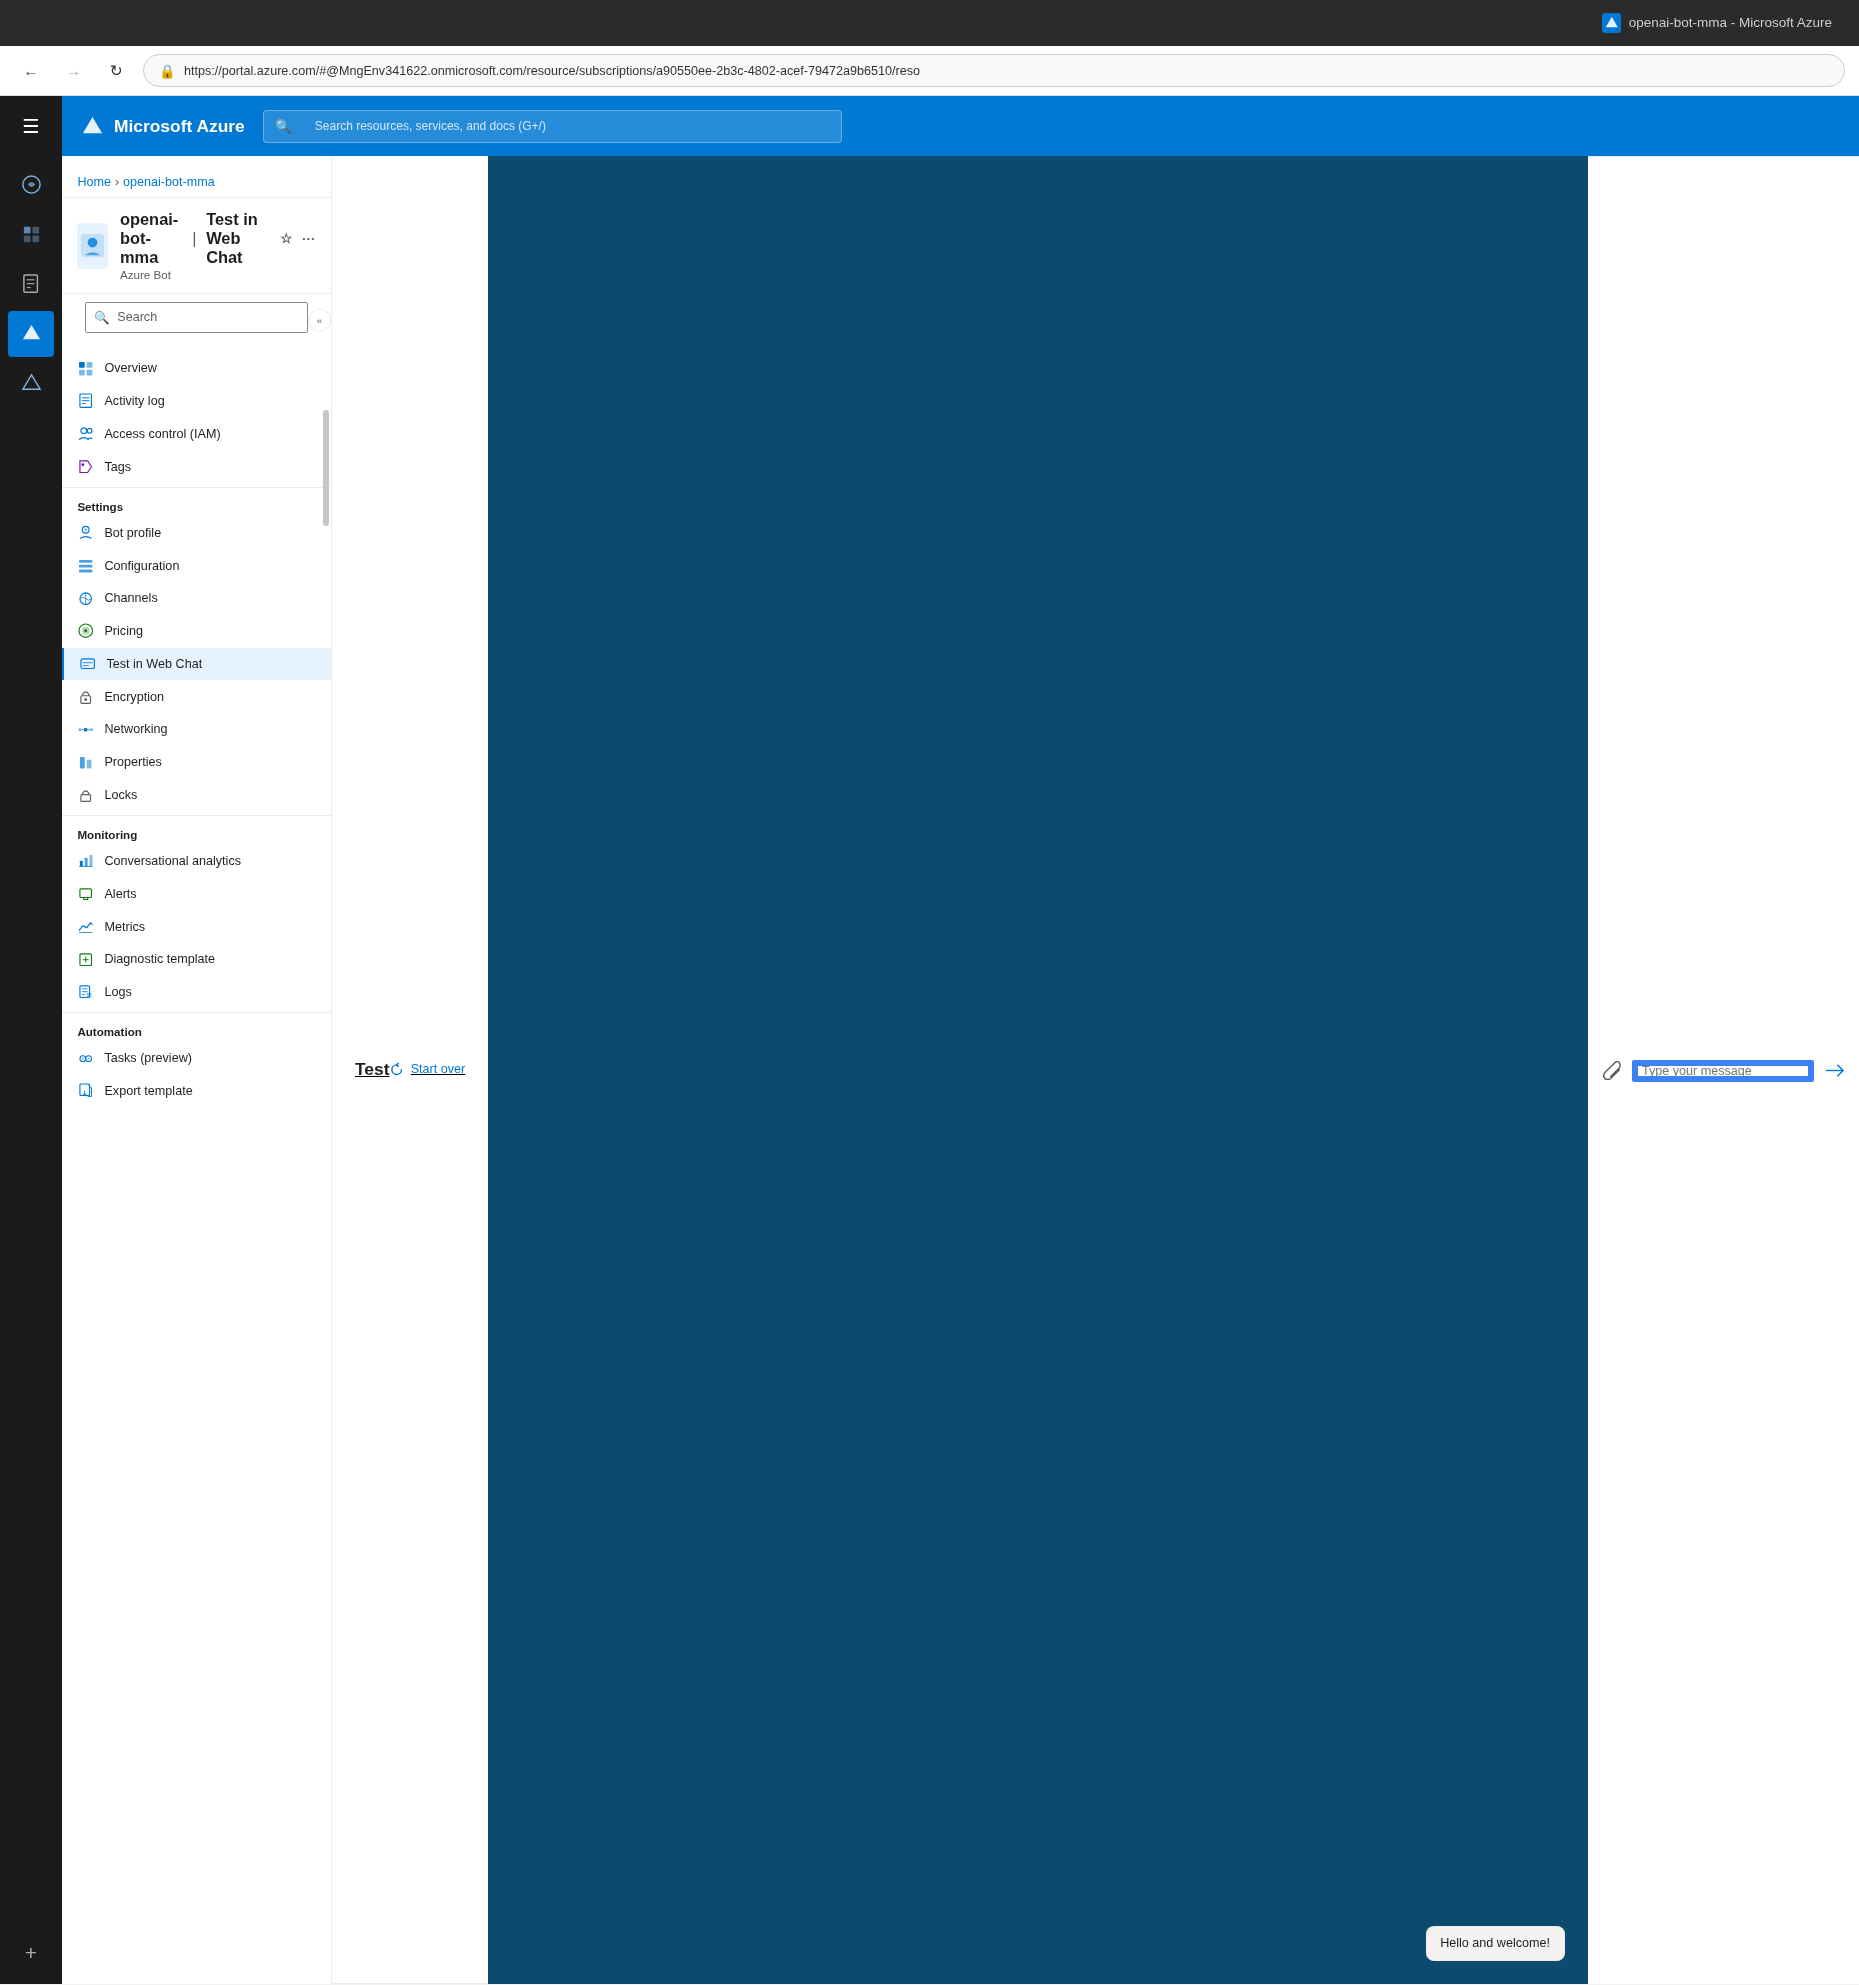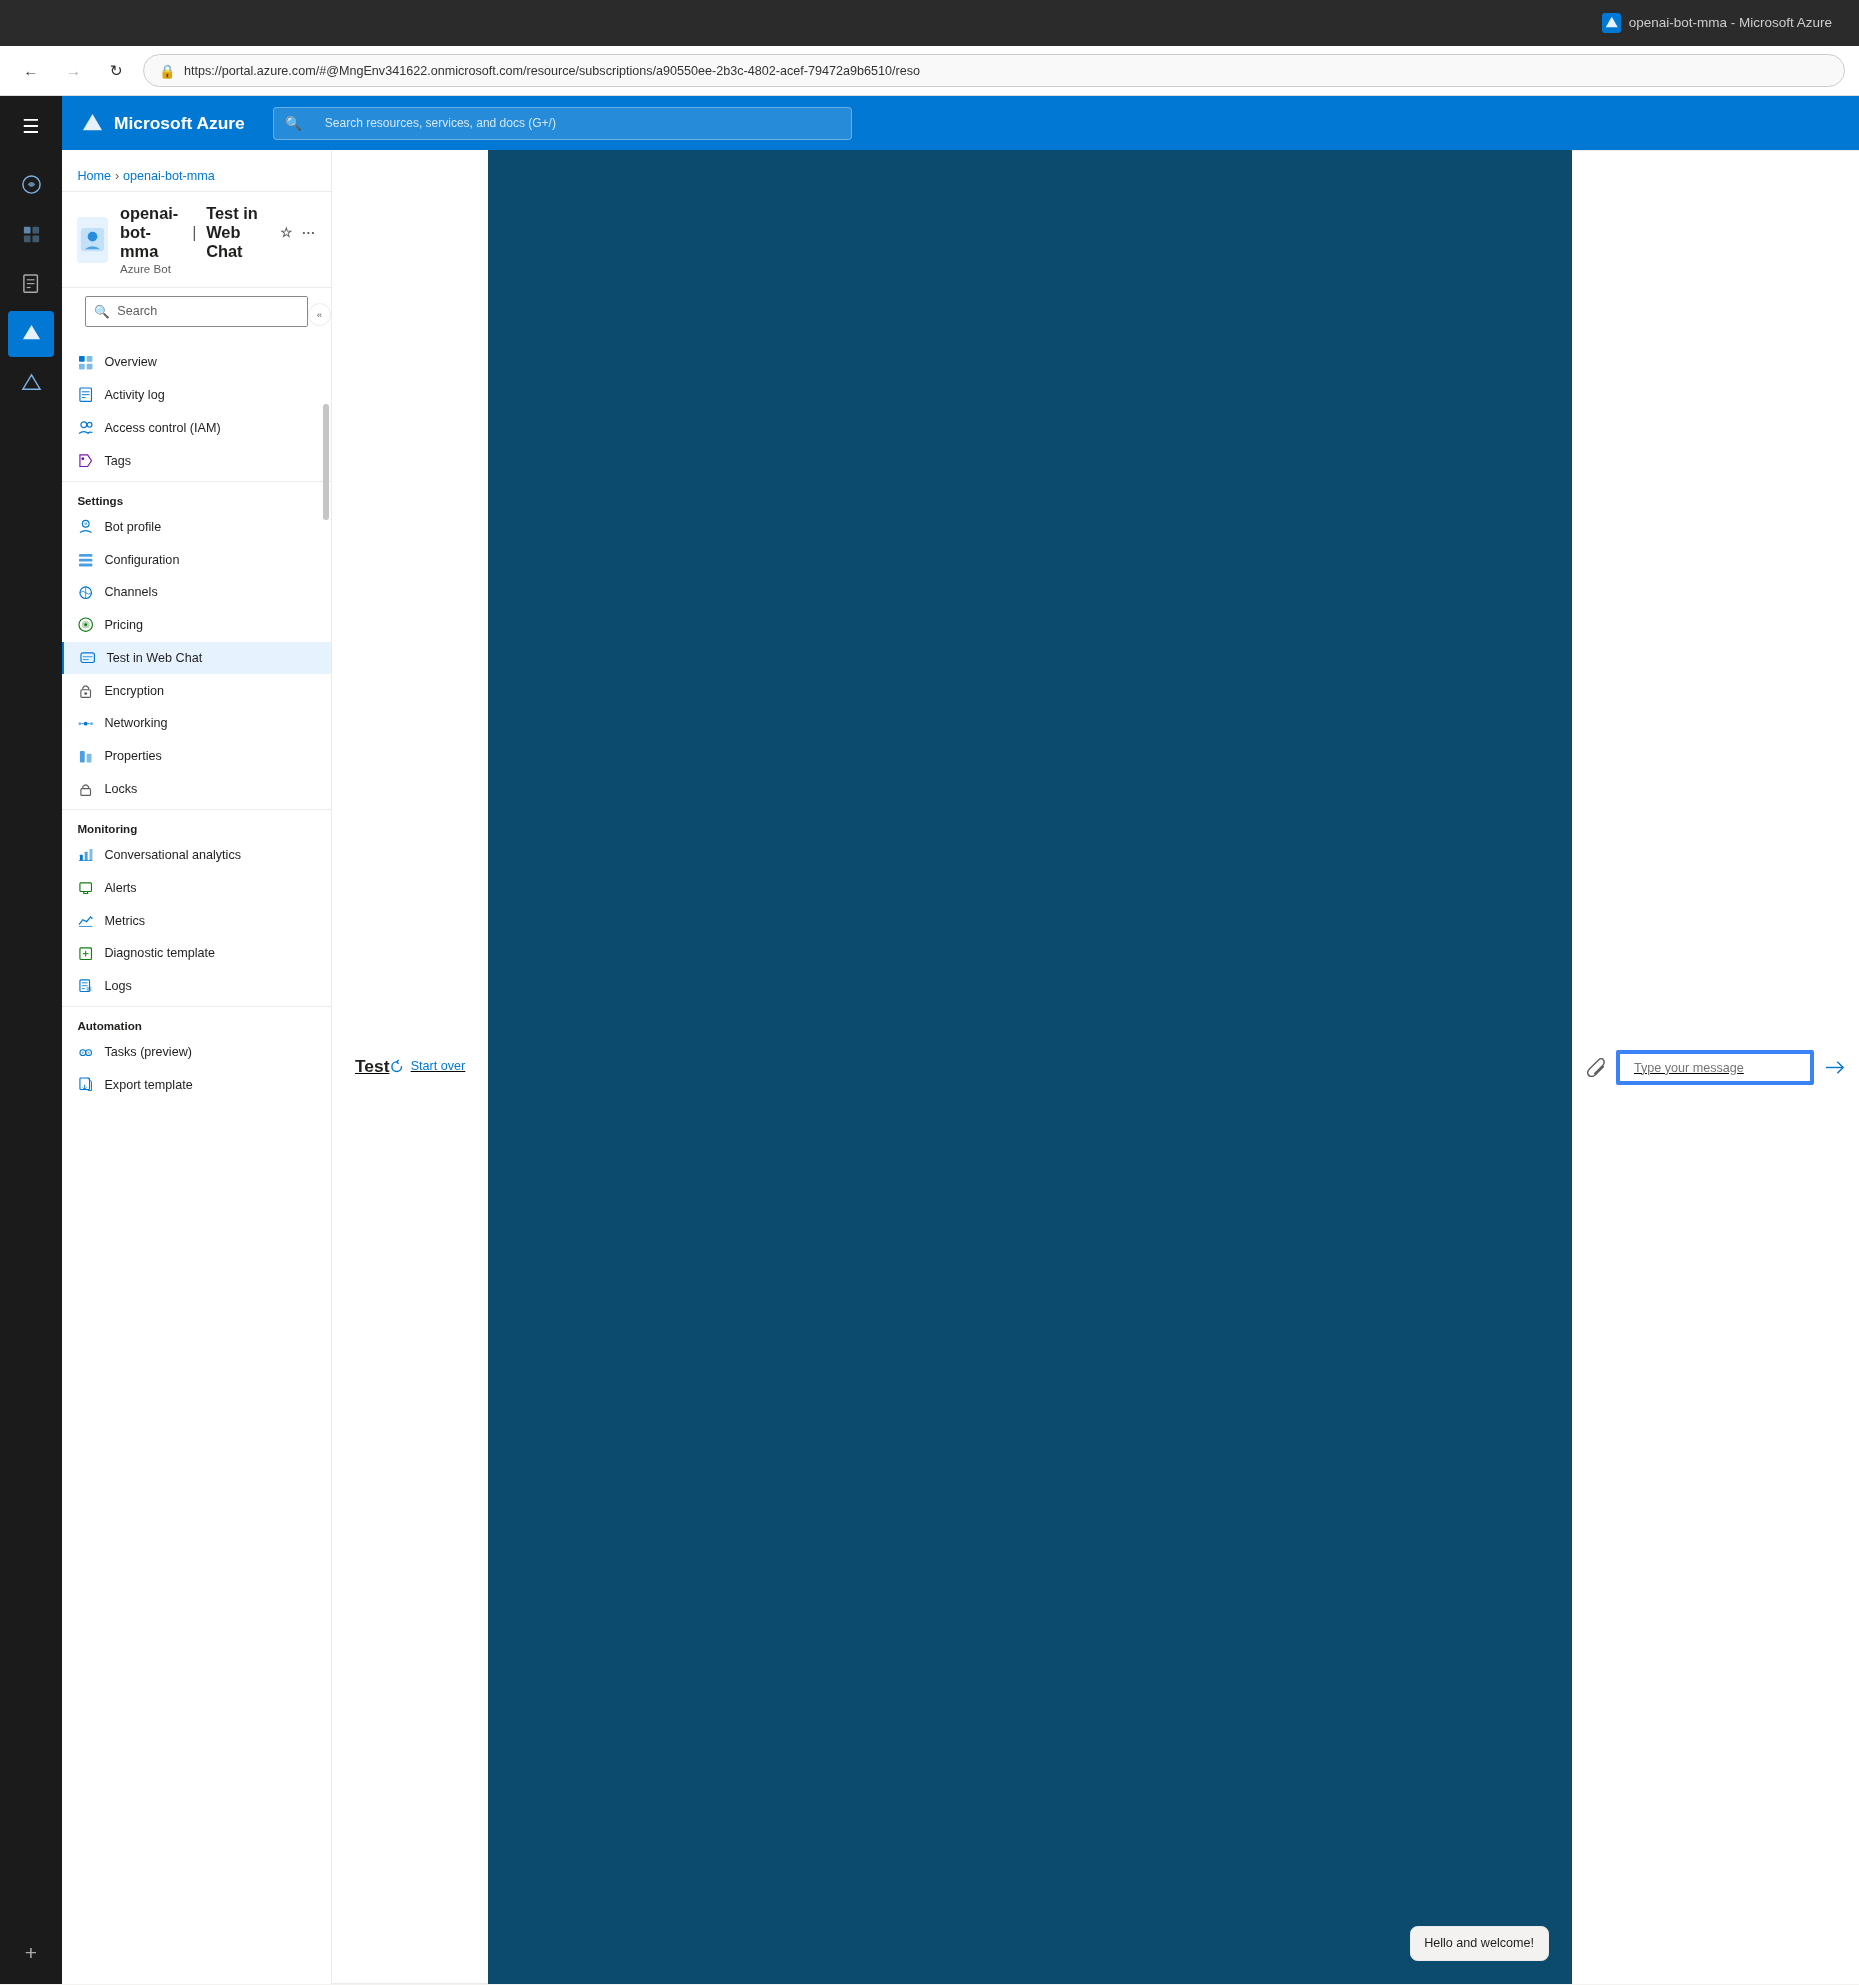--- a/index.html
+++ b/index.html
@@ -94,25 +94,25 @@
       color: #ccc;
       font-size: 17.4px;
     }
     .far-left-icon.active { background: #0078d4; color: white; }
     .far-left-icon.hamburger { margin-bottom: 7.7px; }
     .far-left-spacer { flex: 1; }
 
     
     .azure-header {
       background: #0078d4;
-      height: 54px;
+      height: 60px;
       display: flex;
       align-items: center;
       padding: 0 19.3px;
-      gap: 28px;
+      gap: 18px;
       flex-shrink: 0;
     }
     .azure-header-logo {
       color: white;
       font-size: 17.4px;
       font-weight: 600;
       display: flex;
       align-items: center;
       gap: 9.7px;
     }
@@ -313,24 +313,24 @@
     .chat-input-area {
       display: flex;
       align-items: center;
       padding: 11.6px 15.4px;
       border-top: 1px solid #edebe9;
       background: white;
       gap: 9.7px;
     }
     .chat-input {
       flex: 1;
-      height: 35px;
-      border: 4px solid #3b82f6;
+      height: 22px;
+      border: 6px solid #3b82f6;
       border-radius: 1.9px;
-      padding: 0 14px;
+      padding: 0 4px;
       font-size: 12.6px;
       color: #a19f9d;
       outline: none;
       background: white;
     }
     .chat-attach-btn, .chat-send-btn {
       background: none;
       border: none;
       cursor: pointer;
       color: #605e5c;

